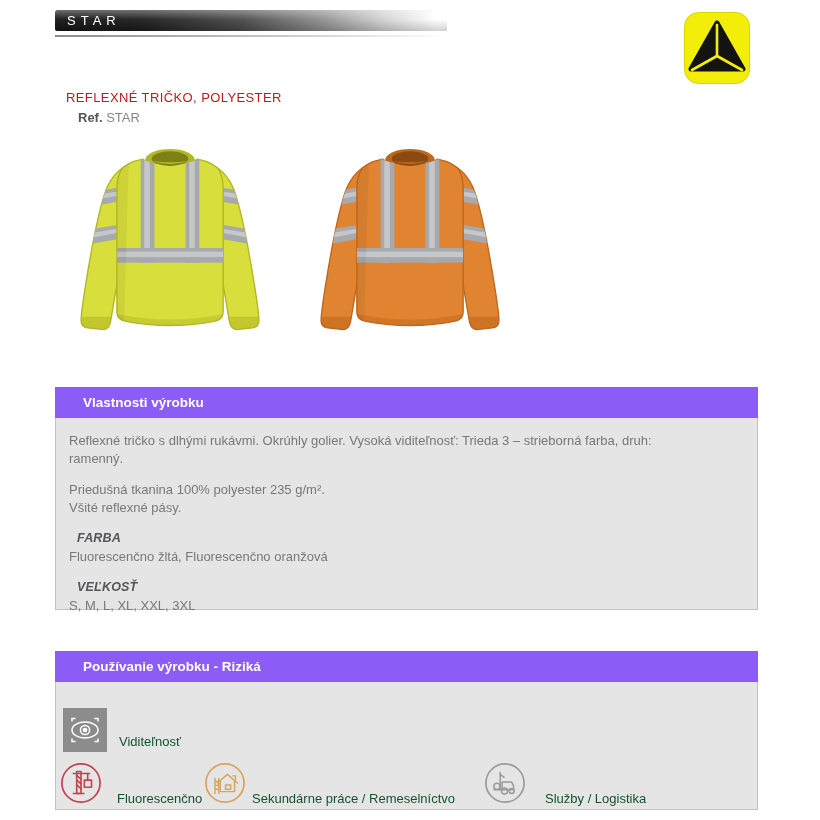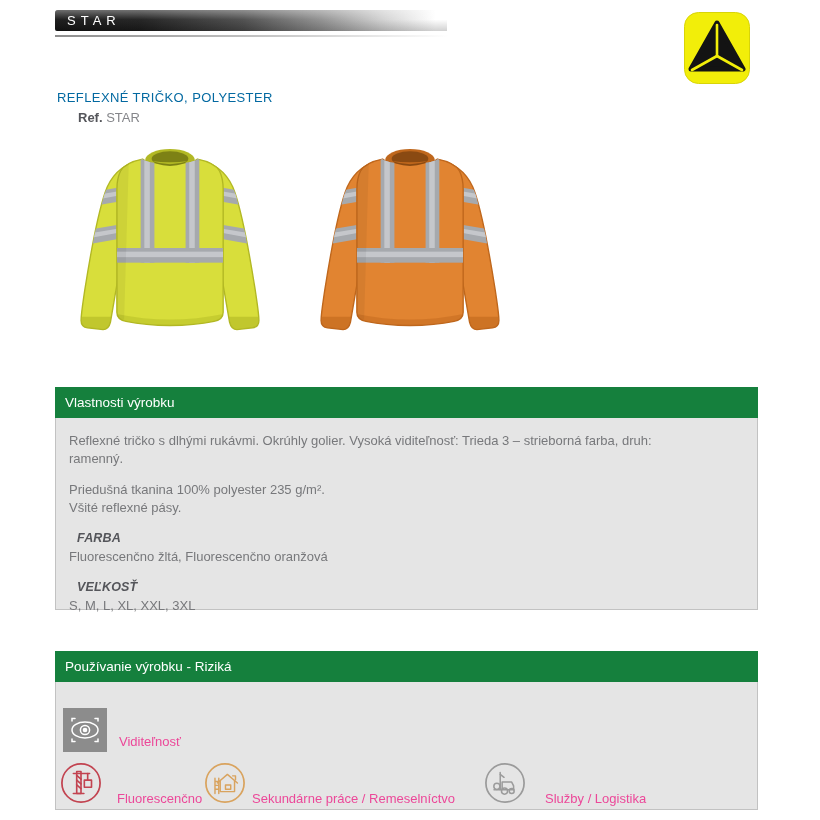--- a/index.html
+++ b/index.html
@@ -15,47 +15,47 @@
   .title-text{position:relative;z-index:2;color:#ffffff;font-size:13px;font-weight:500;
     letter-spacing:5px;line-height:21px;padding-left:12px;}
   .title-underline{position:absolute;left:55px;top:35px;width:394px;height:2px;
     background:linear-gradient(to right,#8d8d8d,#c6c6c6 55%,rgba(255,255,255,0) 100%);}
 
   
   .brand-logo{position:absolute;left:684px;top:12px;width:66px;height:72px;}
 
   
   .product-heading{position:absolute;left:57px;top:90px;}
-  .product-name{font-size:13px;color:#0369a1;letter-spacing:.4px;}
+  .product-name{font-size:13px;color:#b91c1c;letter-spacing:.4px;margin-left:9px;}
   .ref-line{margin-top:5px;font-size:13px;padding-left:21px;}
   .ref-label{font-weight:bold;color:#54555a;}
   .ref-value{color:#85868a;}
 
   
   .shirt{position:absolute;top:136px;width:220px;height:202px;}
   .shirt-yellow{left:60px;}
   .shirt-orange{left:300px;}
 
   
-  .section-header{position:absolute;left:55px;width:703px;height:31px;background:#15803d;
-    color:#ffffff;font-size:13.5px;line-height:31px;padding-left:10px;box-sizing:border-box;}
+  .section-header{position:absolute;left:55px;width:703px;height:31px;background:#8b5cf6;
+    color:#ffffff;font-size:13.5px;line-height:31px;padding-left:28px;box-sizing:border-box;font-weight:bold;}
   .section-box{position:absolute;left:55px;width:703px;border:1px solid #c2c2c2;border-top:none;
     background:#e5e5e5;box-sizing:border-box;}
   .features-header{top:387px;}
   .features-box{top:418px;height:192px;}
   .features-content{padding:14px 55px 0 13px;font-size:13px;color:#77787b;line-height:18px;}
   .features-content .para{margin:0 0 13px 0;}
   .feat-label{font-weight:bold;color:#54555a;margin:12px 0 1px 8px;font-size:12.5px;letter-spacing:.2px;font-style:italic;}
   .usage-header{top:651px;}
   .usage-box{top:682px;height:128px;}
 
   
   .icon-square{position:absolute;left:63px;top:708px;width:44px;height:44px;background:#8c8c8c;}
   .icon-circle{position:absolute;width:42px;height:42px;}
-  .usage-label{position:absolute;font-size:13px;color:#ec4899;white-space:nowrap;}
+  .usage-label{position:absolute;font-size:13px;color:#14532d;white-space:nowrap;}
 </style>
 </head>
 <body>
 
 <svg width="0" height="0" style="position:absolute" aria-hidden="true">
   <defs>
     <path id="slv" d="M85 27 C66 32 55 44 49 62 C41 86 33 130 27 168 C25 182 23 194 23 201 Q23 208 30 209 L47 211 Q53 211 55 203 C59 181 64 150 69 122 C73 98 78 70 84 50 Z"></path>
     <clipPath id="slvClip">
         <use href="#slv"></use>
       </clipPath>

